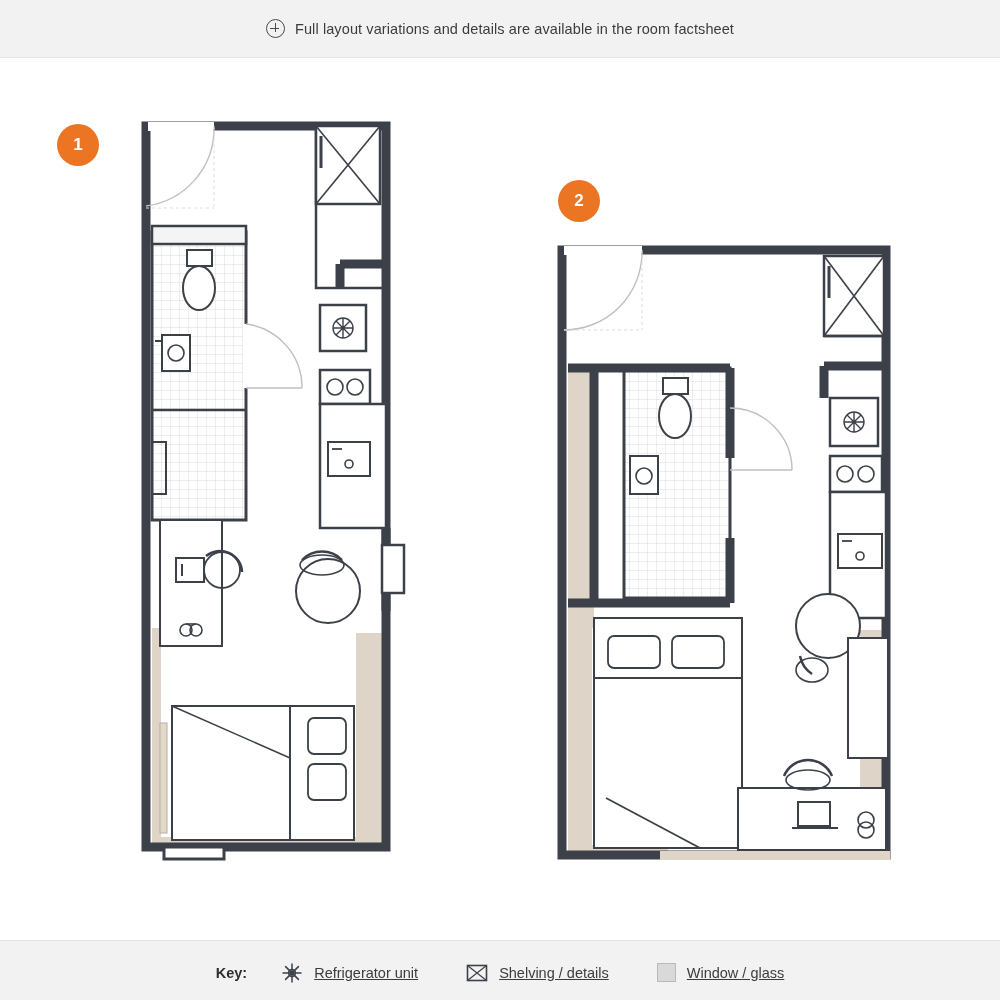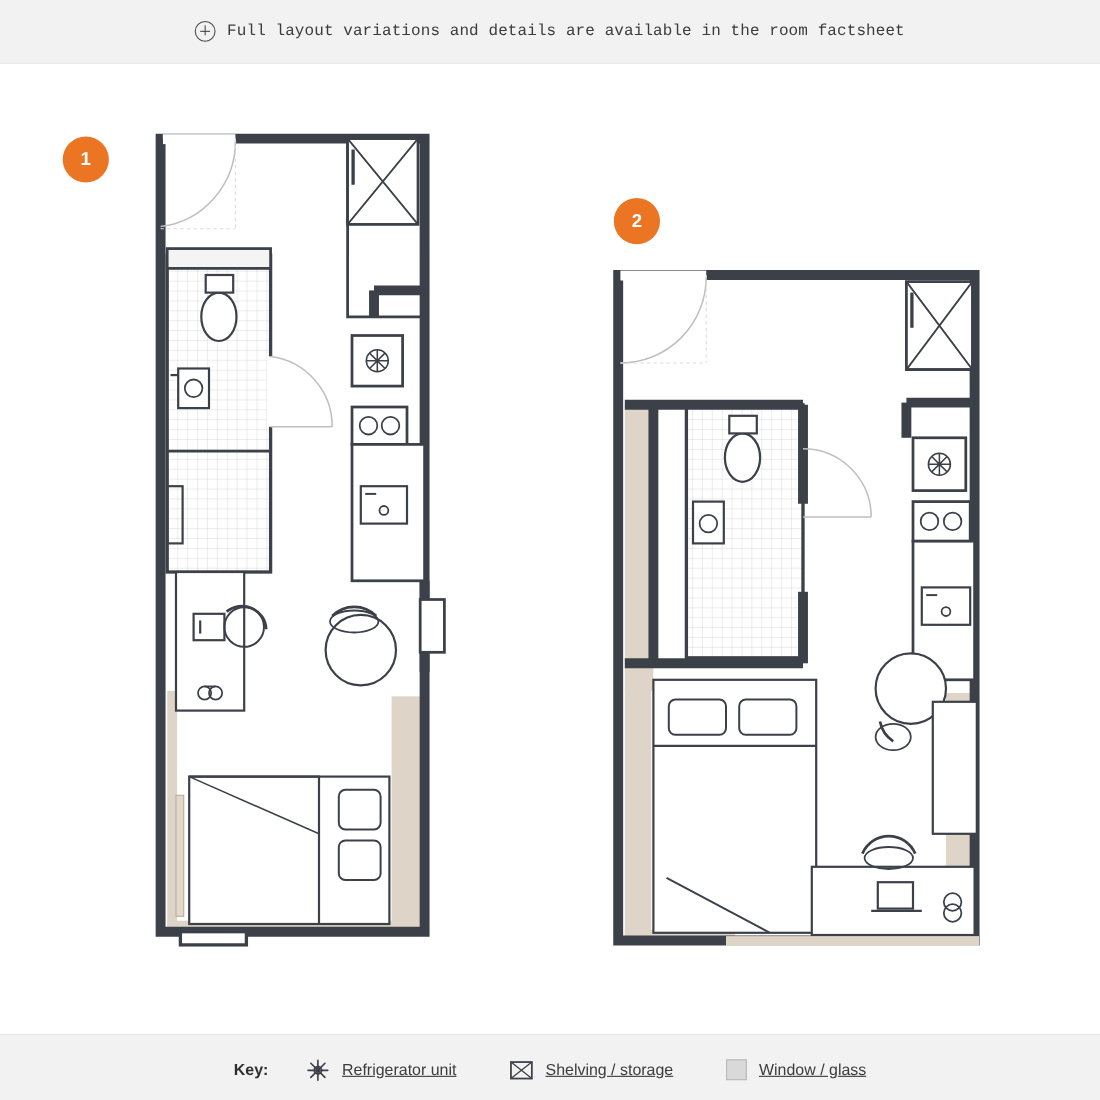--- a/index.html
+++ b/index.html
@@ -45,21 +45,20 @@
   .topbar .plus-icon::before {
     left: 3.4px; top: 7.6px; width: 9px; height: 1.3px;
   }
   .topbar .plus-icon::after {
     top: 3.4px; left: 7.6px; height: 9px; width: 1.3px;
   }
   .topbar .text {
     font-size: 14.5px;
     color: #3c3c3c;
     letter-spacing: .1px;
-    font-family: Liberation Mono, monospace;
   }
 
   
   .canvas {
     position: absolute;
     left: 0; top: 58px;
     width: 1000px;
     height: 882px;
     background: #ffffff;
   }
@@ -322,20 +321,20 @@
       </g>
     </svg>
     <span class="lbl">Refrigerator unit</span>
   </div>
 
   <div class="item">
     <svg class="sym" width="22" height="22" viewBox="0 0 22 22">
       <rect x="1.5" y="3.5" width="19" height="15" fill="none" stroke="#3c4049" stroke-width="1.6"></rect>
       <path d="M1.5 3.5 L20.5 18.5 M20.5 3.5 L1.5 18.5" stroke="#3c4049" stroke-width="1.2"></path>
     </svg>
-    <span class="lbl">Shelving / storage</span>
+    <span class="lbl">Shelving / details</span>
   </div>
 
   <div class="item">
     <span class="sym sym-window"></span>
     <span class="lbl">Window / glass</span>
   </div>
 </div>
 
 </body></html>

